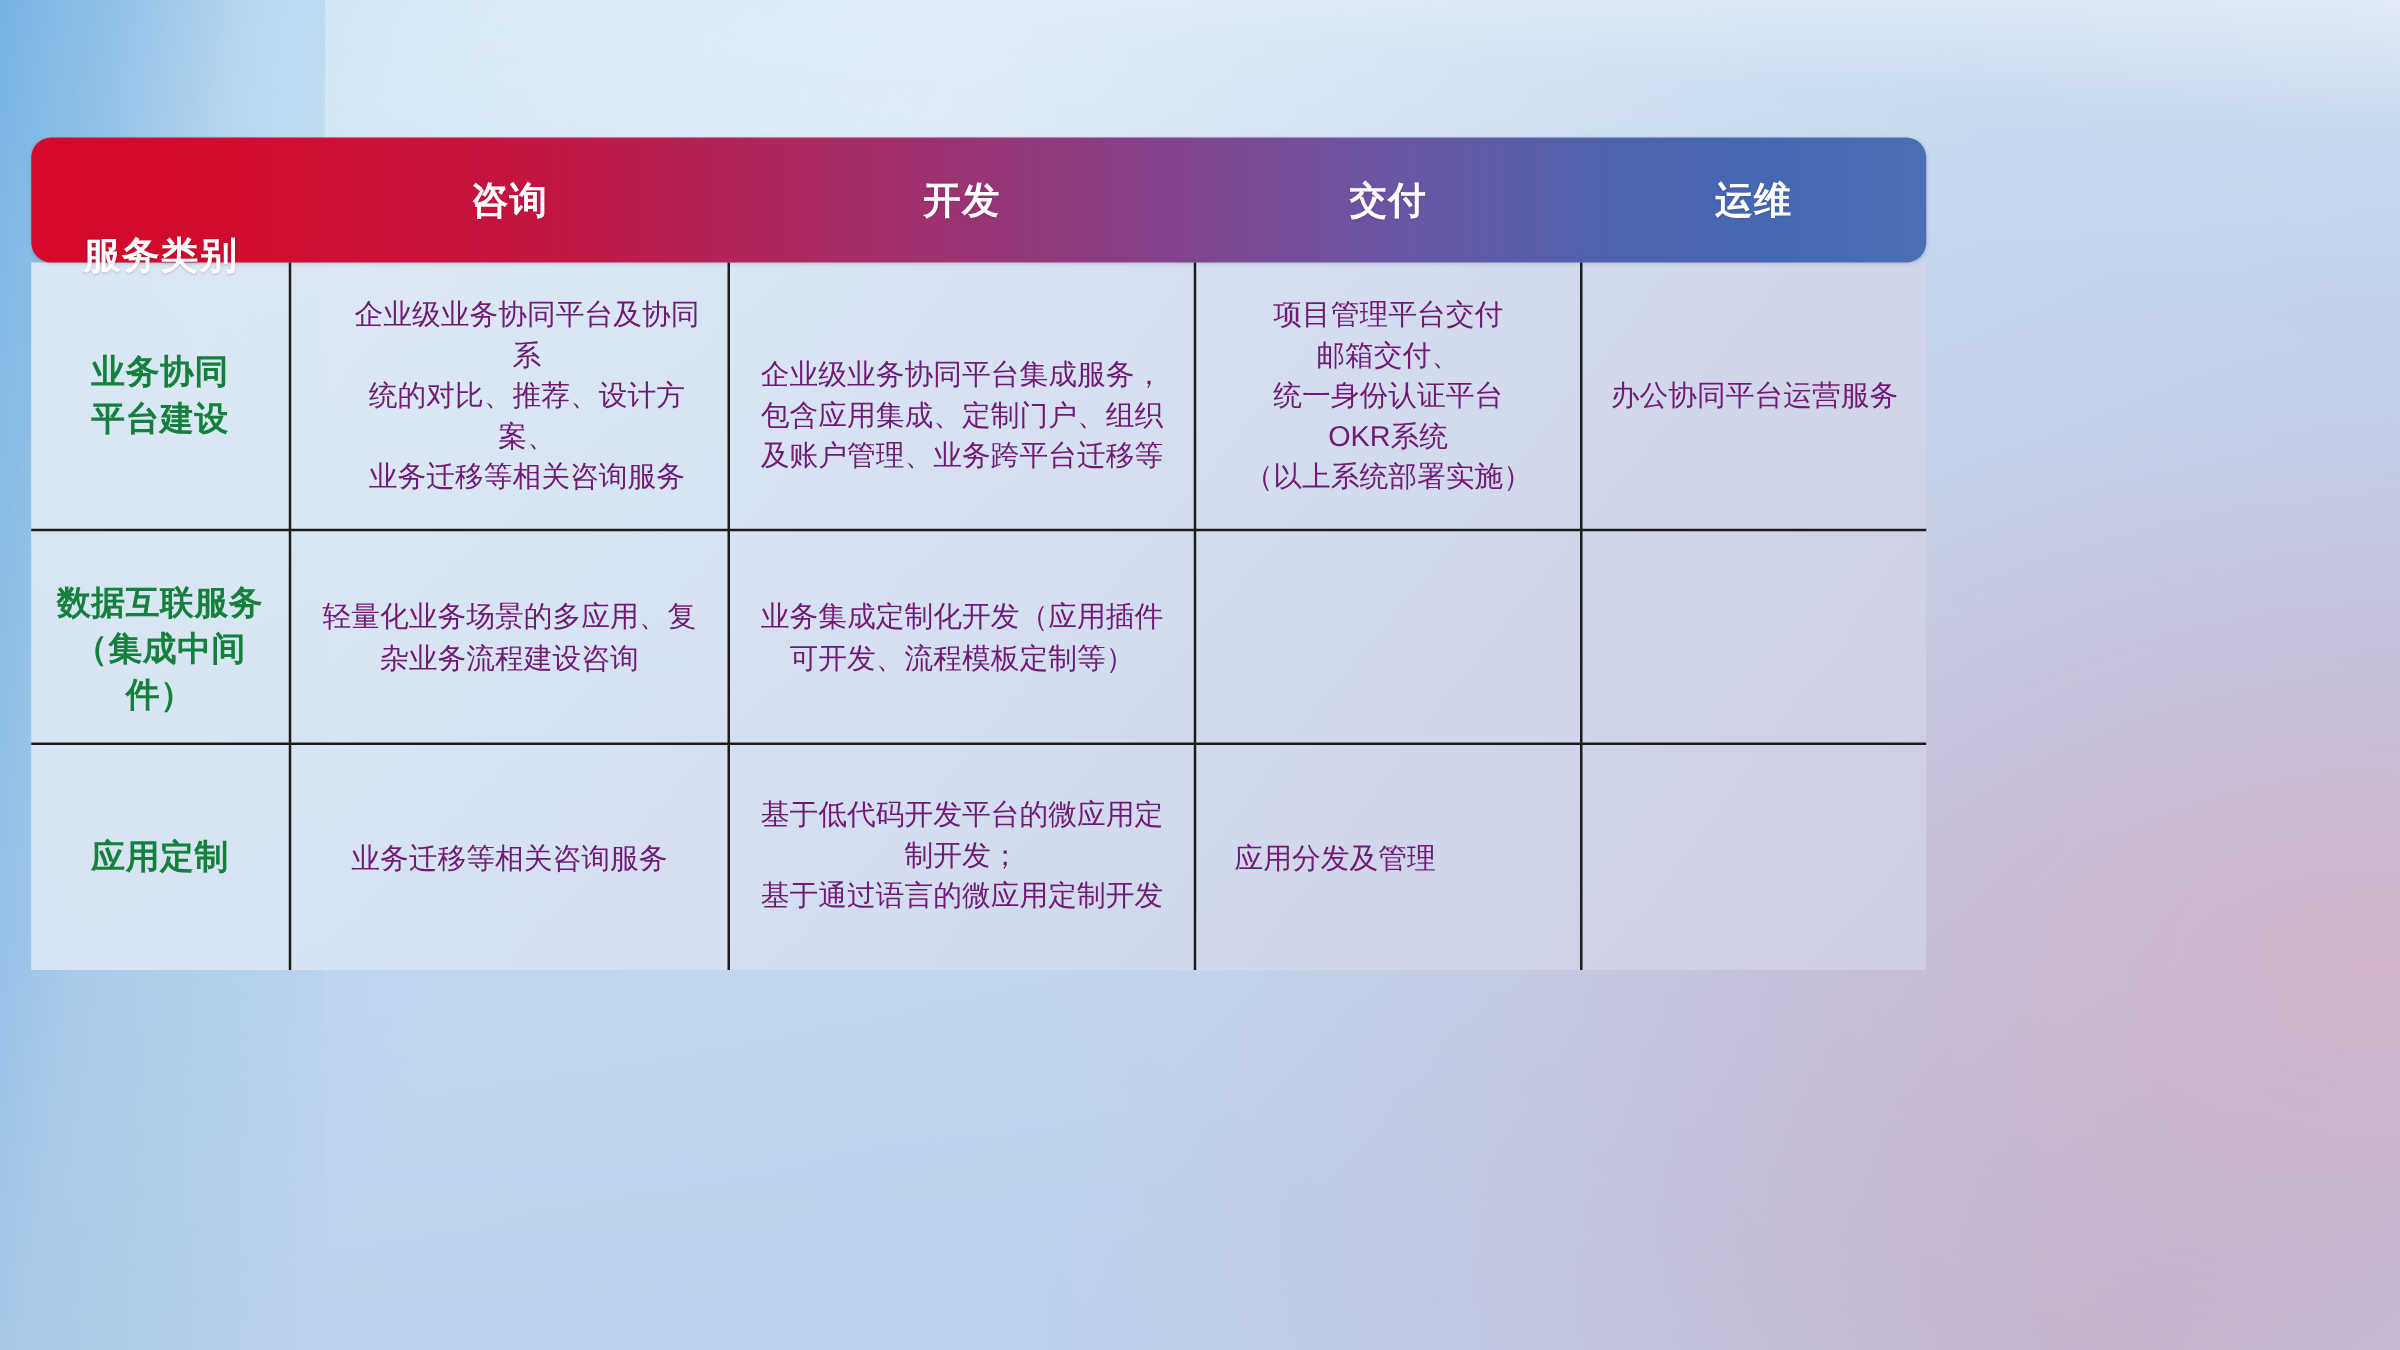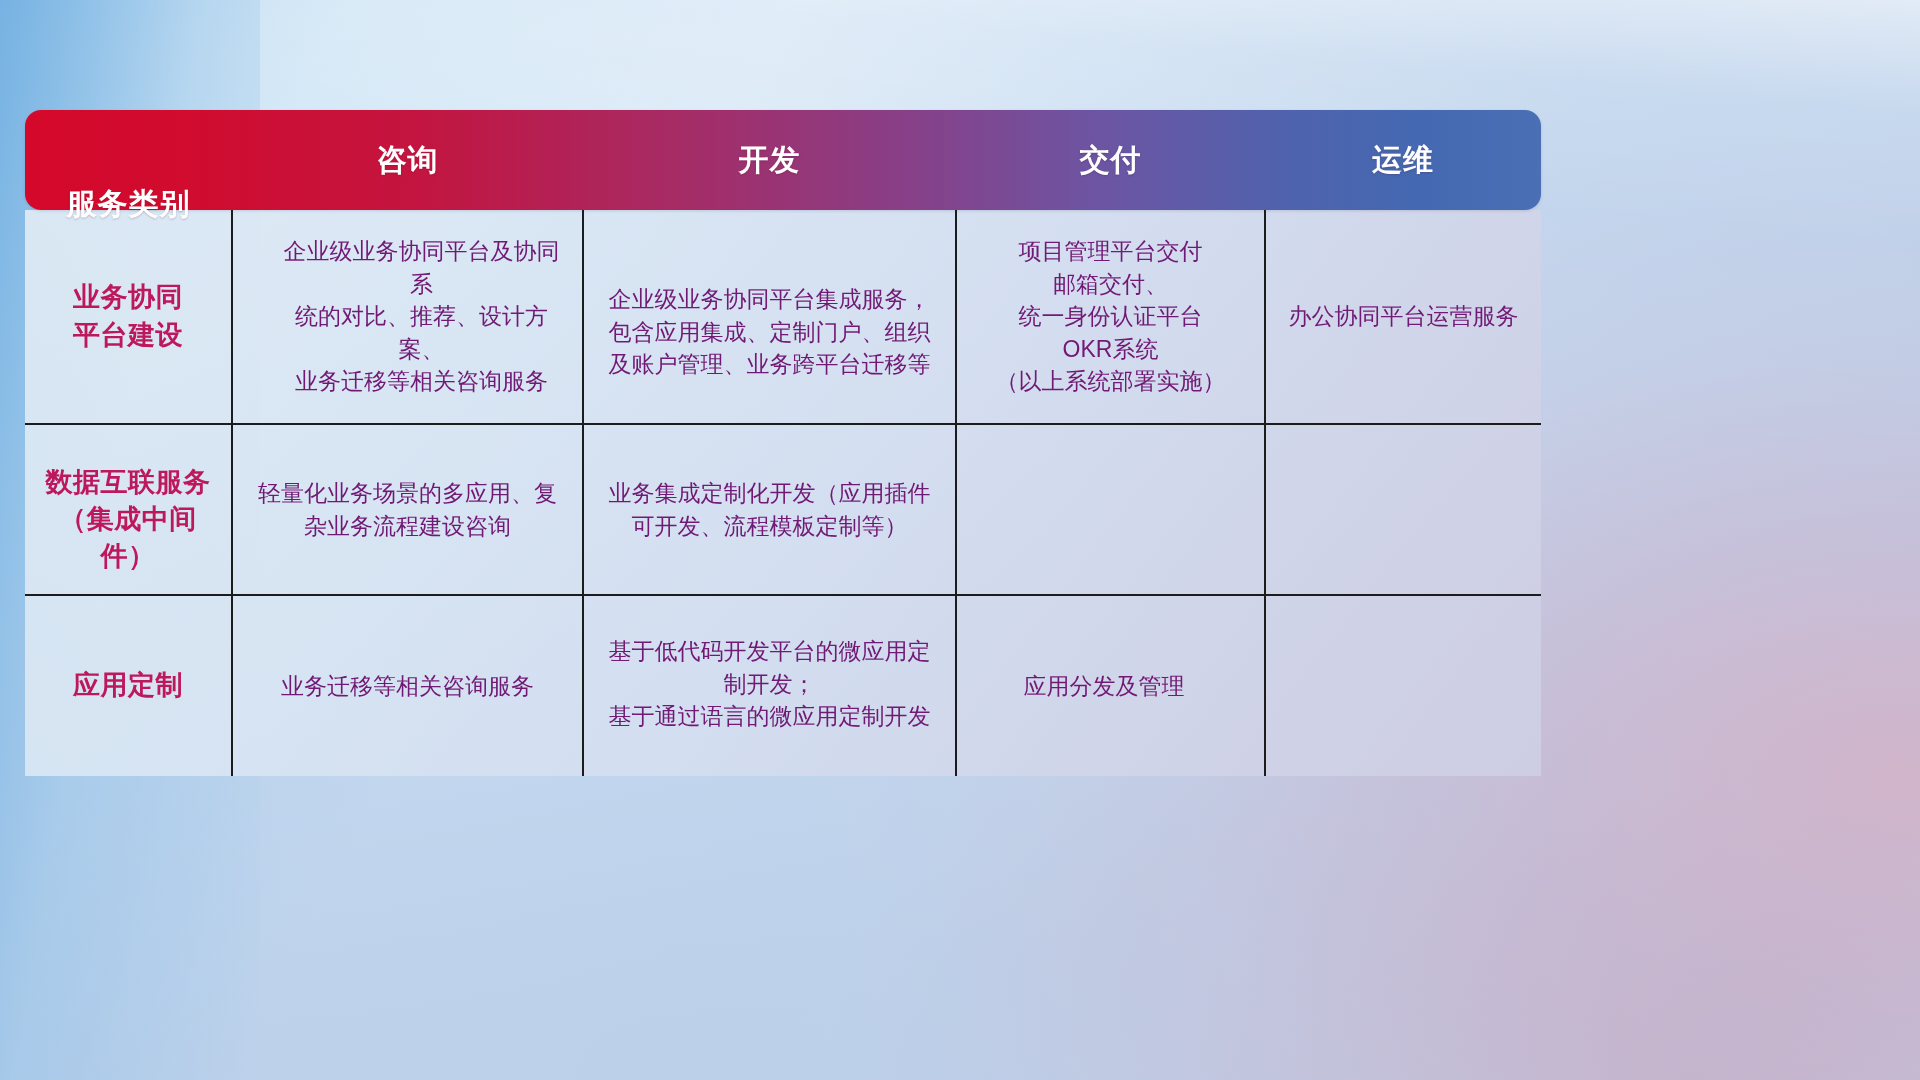--- a/index.html
+++ b/index.html
@@ -125,21 +125,21 @@
     justify-content: center;
     text-align: center;
     box-sizing: border-box;
     padding: 4px 12px;
     color: #701a75;
     font-size: 23px;
     line-height: 1.42;
     white-space: pre-line;
   }
   .cell.rowlabel {
-    color: #be185d;
+    color: #15803d;
     font-weight: bold;
     font-size: 27px;
     line-height: 1.38;
     letter-spacing: 0.5px;
   }
 </style>
 </head>
 <body>
 
 <div id="bg-base"></div>
@@ -191,16 +191,16 @@
   <div class="cell" style="left:559px;top:315px;width:371px;height:169px;">业务集成定制化开发（应用插件
 可开发、流程模板定制等）</div>
   <div class="cell" style="left:932px;top:315px;width:307px;height:169px;"></div>
   <div class="cell" style="left:1241px;top:315px;width:275px;height:169px;"></div>
 
   <div class="cell rowlabel" style="left:0px;top:486px;width:206px;height:180px;">应用定制</div>
   <div class="cell" style="left:208px;top:486px;width:349px;height:180px;">业务迁移等相关咨询服务</div>
   <div class="cell" style="left:559px;top:486px;width:371px;height:180px;font-family:Liberation Mono, monospace;">基于低代码开发平台的微应用定
 制开发；
 基于通过语言的微应用定制开发</div>
-  <div class="cell" style="left:920px;top:486px;width:318px;height:180px;">应用分发及管理</div>
+  <div class="cell" style="left:884px;top:486px;width:318px;height:180px;">应用分发及管理</div>
   <div class="cell" style="left:1241px;top:486px;width:275px;height:180px;"></div>
 
 </div>
 
 </body></html>

